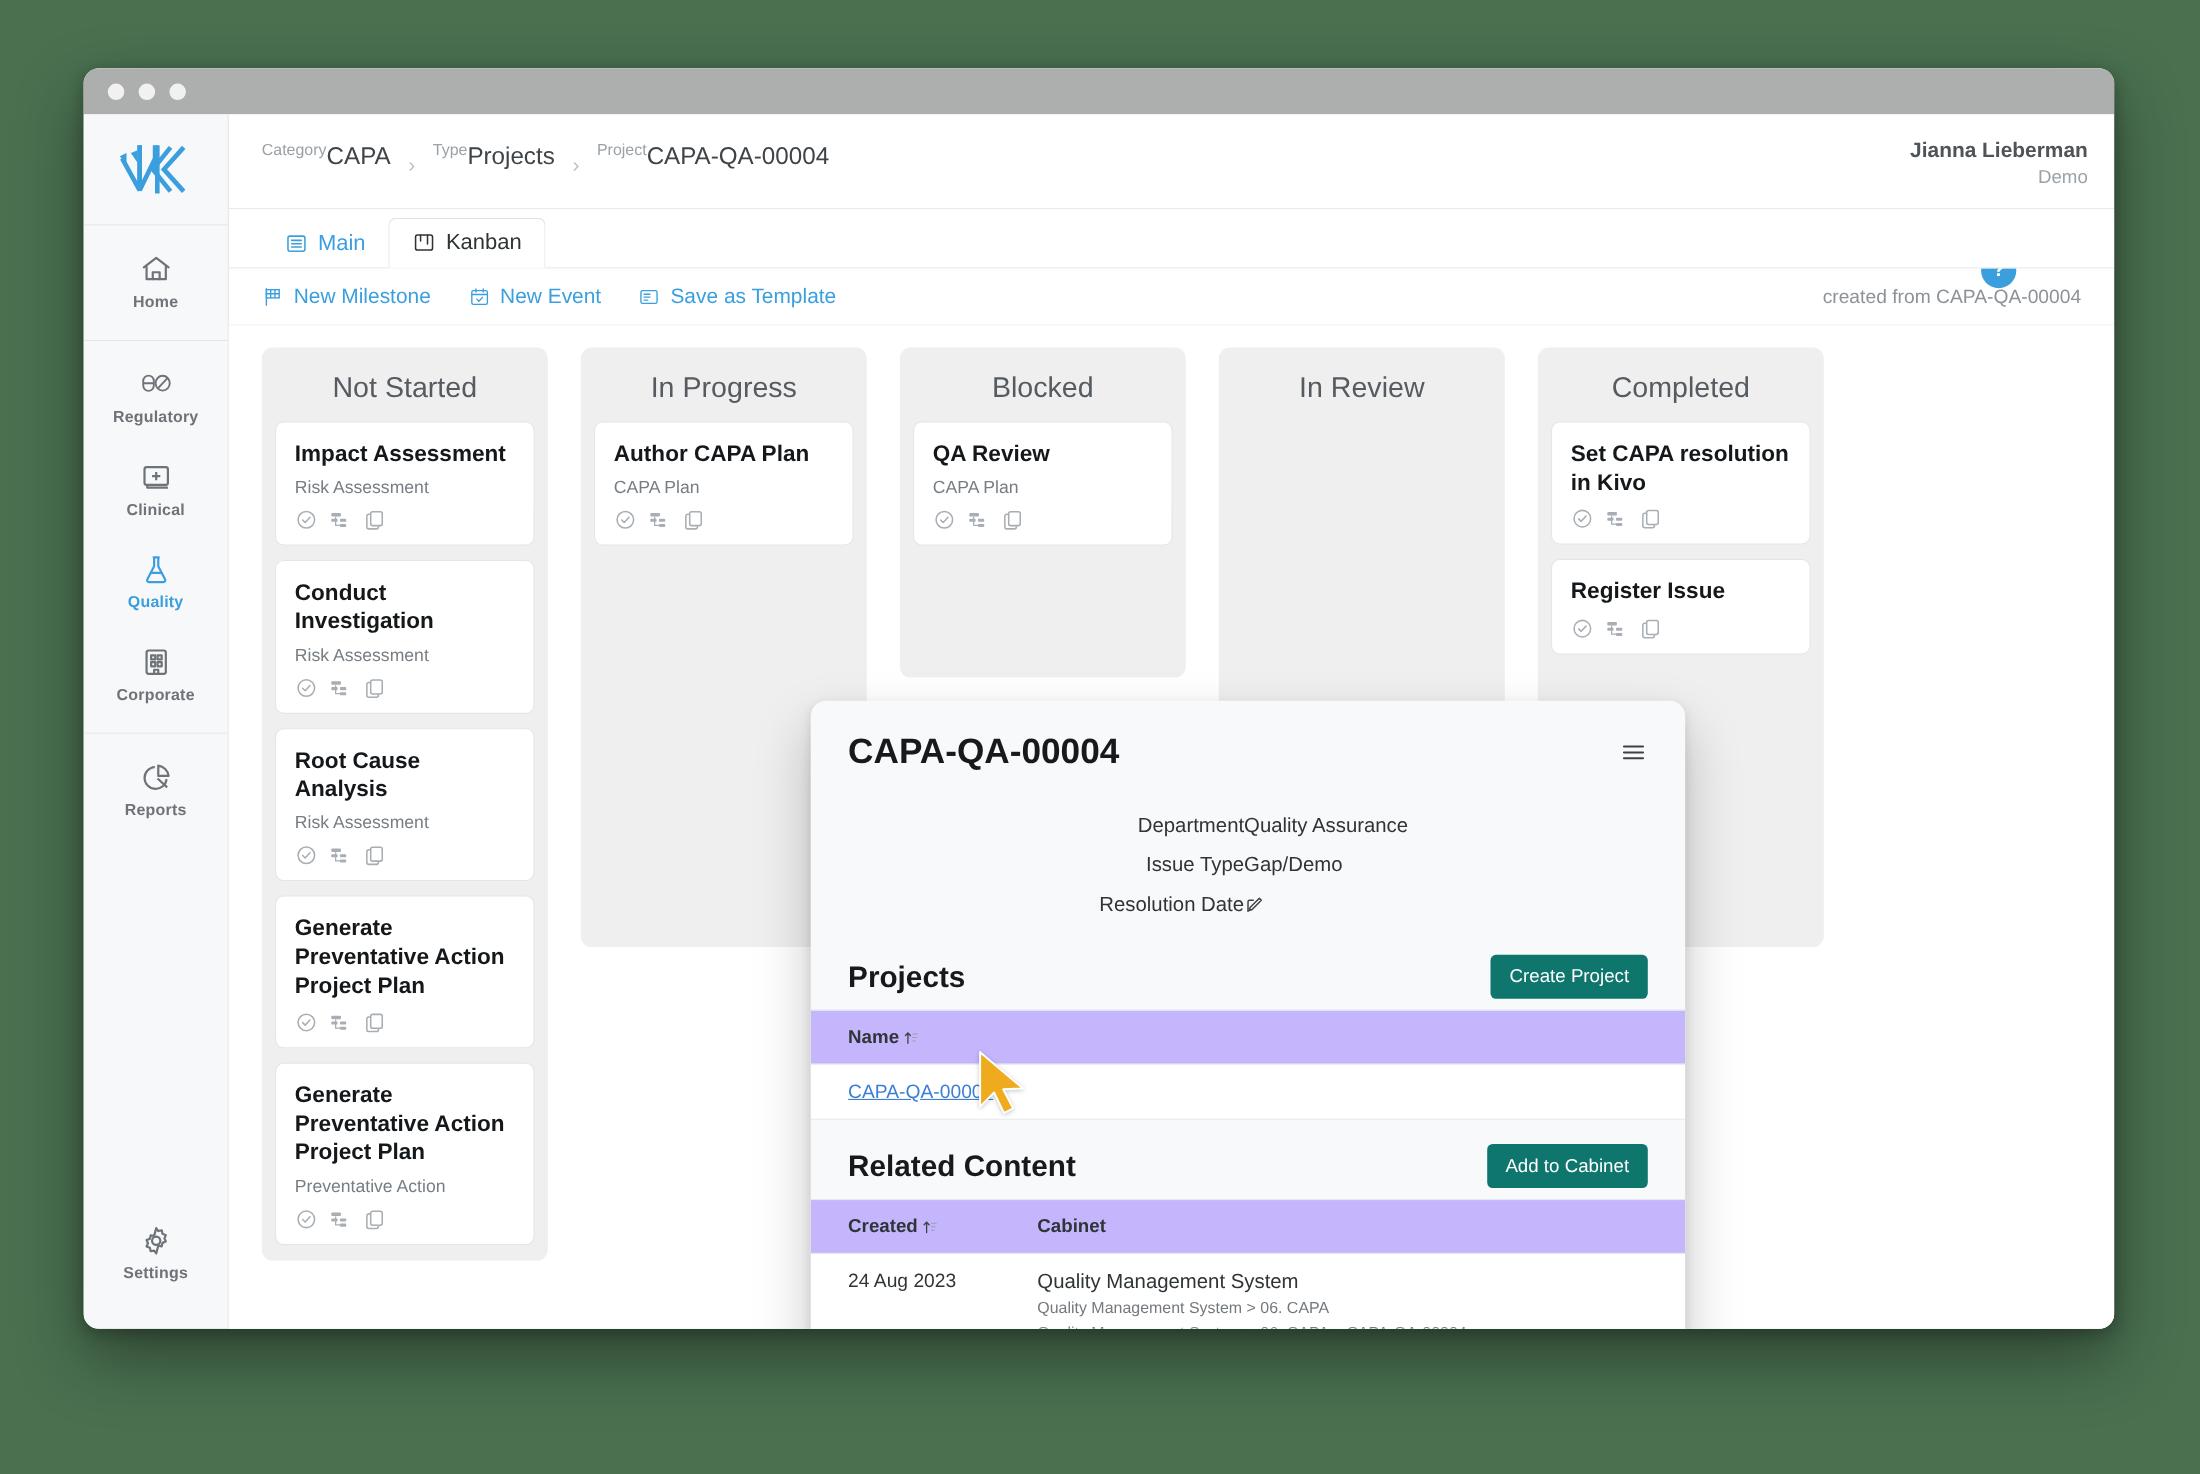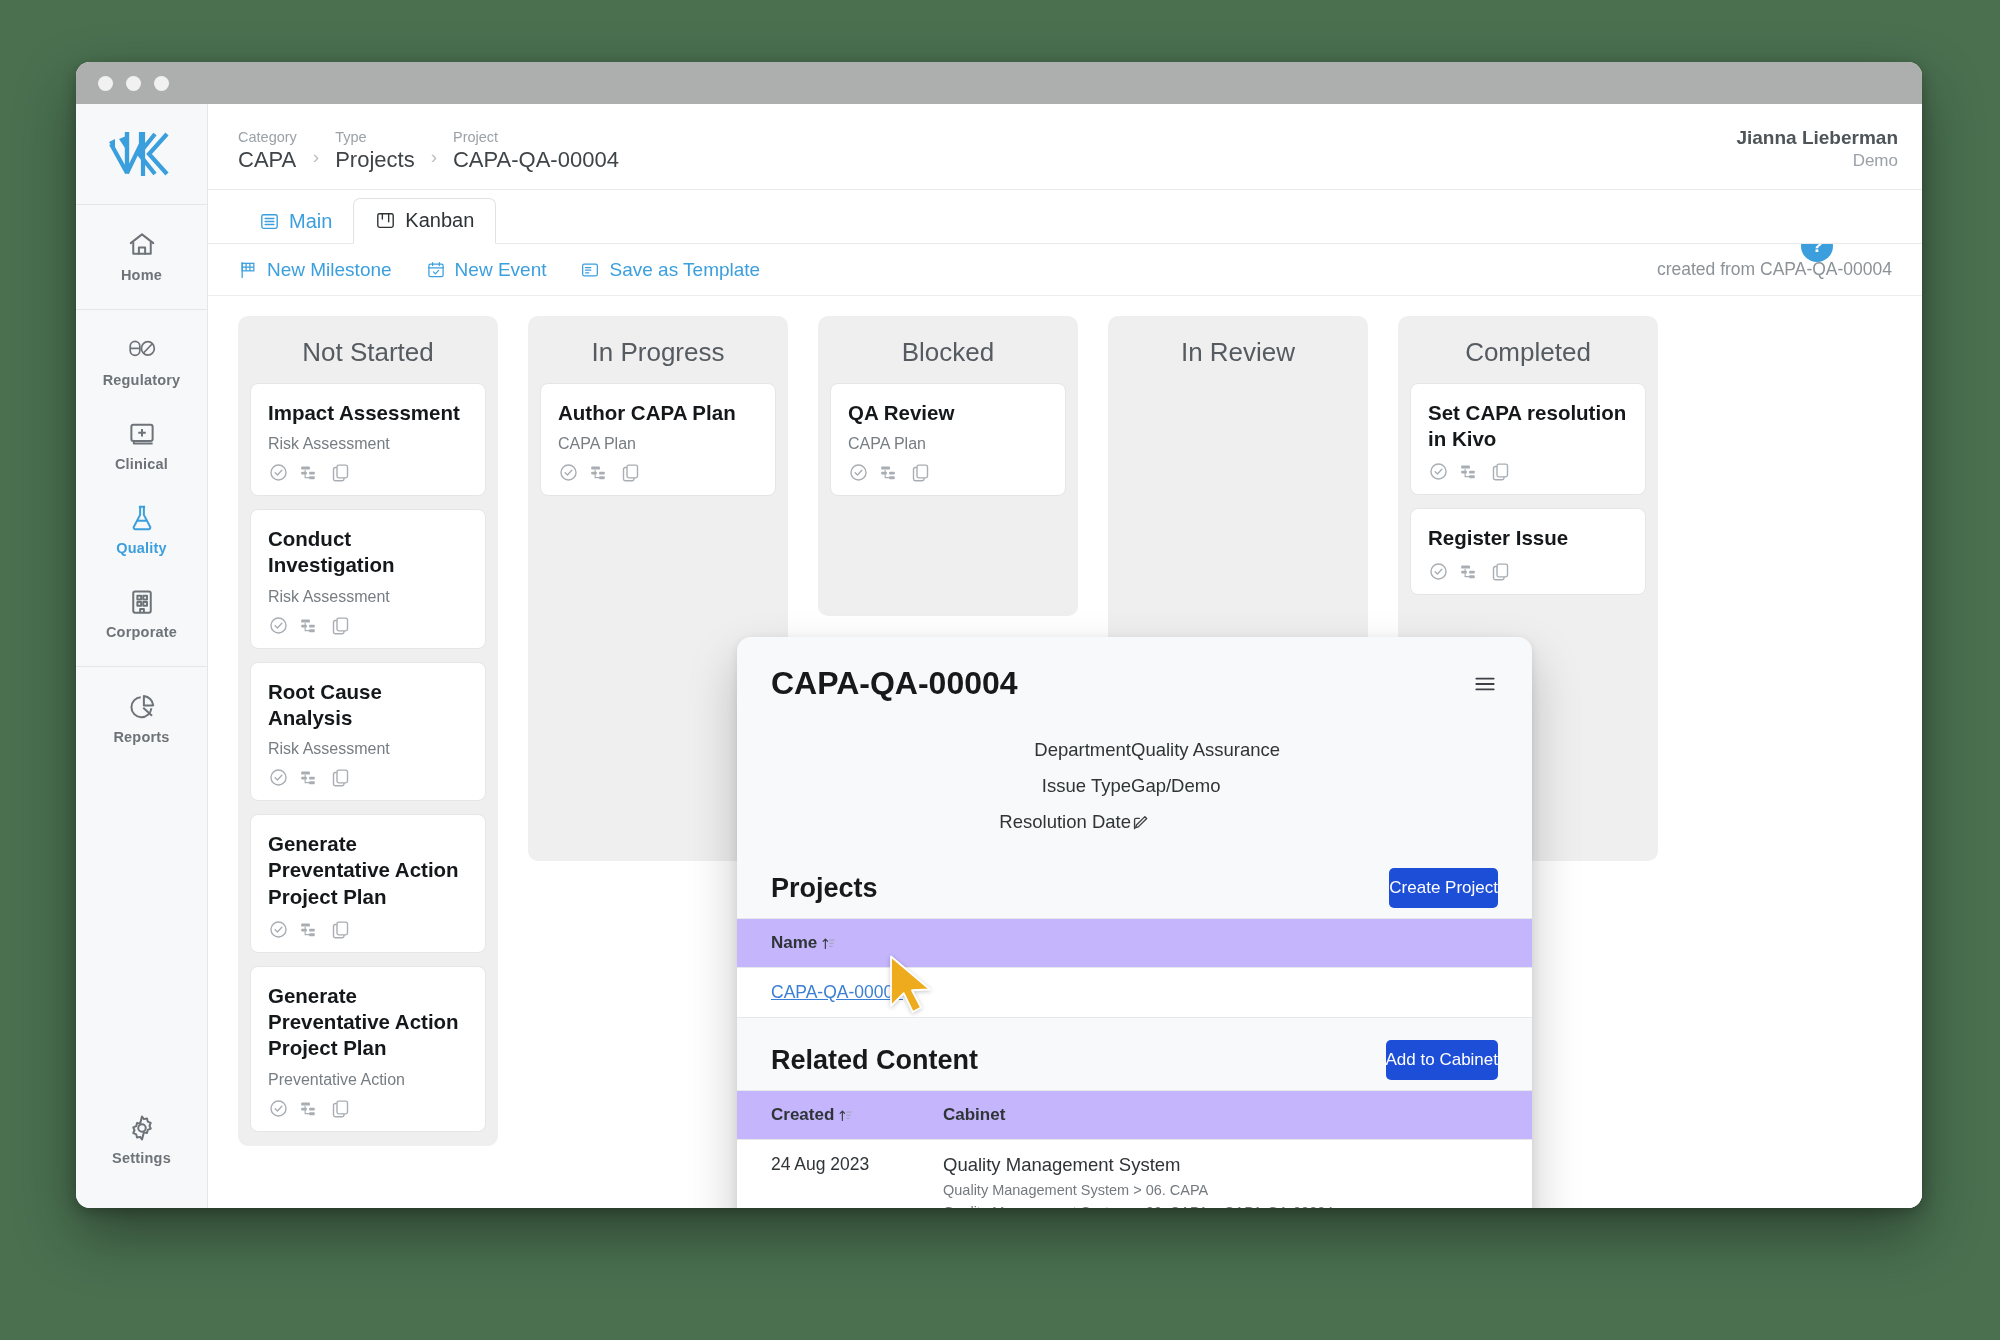--- a/index.html
+++ b/index.html
@@ -58,21 +58,21 @@
   
   .content { flex: 1 1 auto; display: flex; flex-direction: column; min-width: 0; background: #fff; }
 
   .topbar {
     height: 86px; display: flex; align-items: flex-start;
     border-bottom: 1px solid #e7eaec;
     padding: 0 24px 0 30px;
     flex: 0 0 auto;
   }
   .crumbs { display: flex; align-items: flex-start; gap: 0; padding-top: 24px; }
-  .crumb { display: flex; flex-direction: column; }
+  .crumb { display: flex; }
   .crumb .k { font-size: 14.5px; color: #9aa1a7; line-height: 18px; }
   .crumb .v { font-size: 22px; color: #3f4448; line-height: 28px; }
   .crumb-sep { color: #b9bfc4; font-size: 19px; margin: 0 16px; align-self: center; padding-top: 12px; font-weight: 300;}
 
   .topbar-right { margin-left: auto; display: flex; align-items: center; gap: 18px; padding-top: 22px; flex-direction: column; }
   .user-block { text-align: right; line-height: 1.28; }
   .user-name { font-size: 19px; color: #4e5458; font-weight: 700; }
   .user-org { font-size: 17px; color: #9aa1a7; }
   .chev { width: 22px; height: 22px; color: #9aa1a7; }
   .help-btn {
@@ -135,22 +135,22 @@
   .burger svg { width: 26px; height: 26px; display:block; }
   .detail-rows { padding: 24px 34px 6px; }
   .drow { display: flex; padding: 7px 0; align-items: center; text-align: right; }
   .dlabel { width: 360px; font-size: 18.5px; color: #2f3437; }
   .dvalue { font-size: 18.5px; color: #2f3437; }
   .dvalue svg { width: 19px; height: 19px; color:#3c4146; display:block; }
 
   .sect-head { display: flex; align-items: center; padding: 22px 34px 10px; }
   .sect-title { font-size: 27px; font-weight: 700; color: #17191b; }
   .btn-primary {
-    margin-left: auto; background: #1d4ed8; color: #fff; border: none;
-    border-radius: 5px; padding: 10px 0; font-size: 17px; cursor: pointer;
+    margin-left: auto; background: #0f766e; color: #fff; border: none;
+    border-radius: 5px; padding: 10px 17px; font-size: 17px; cursor: pointer;
     font-family: "Liberation Sans", sans-serif;
   }
   .tbl { background: #fff; margin: 0 0 0 0; }
   .tbl-head, .tbl-row { display: flex; padding: 0 34px; border-top: 1px solid #e6e9eb; }
   .tbl-head { background: #c4b5fd; }
   .th { font-size: 17px; font-weight: 700; color: #2f3437; padding: 14px 0; display: flex; align-items: center; gap: 4px; }
   .th svg { width: 15px; height: 15px; display:block; }
   .td { font-size: 17.5px; color: #2f3437; padding: 14px 0; }
   .link { color: #3b7fd4; text-decoration: underline; cursor: pointer; }
   .col-created { width: 172px; flex: 0 0 auto; }

